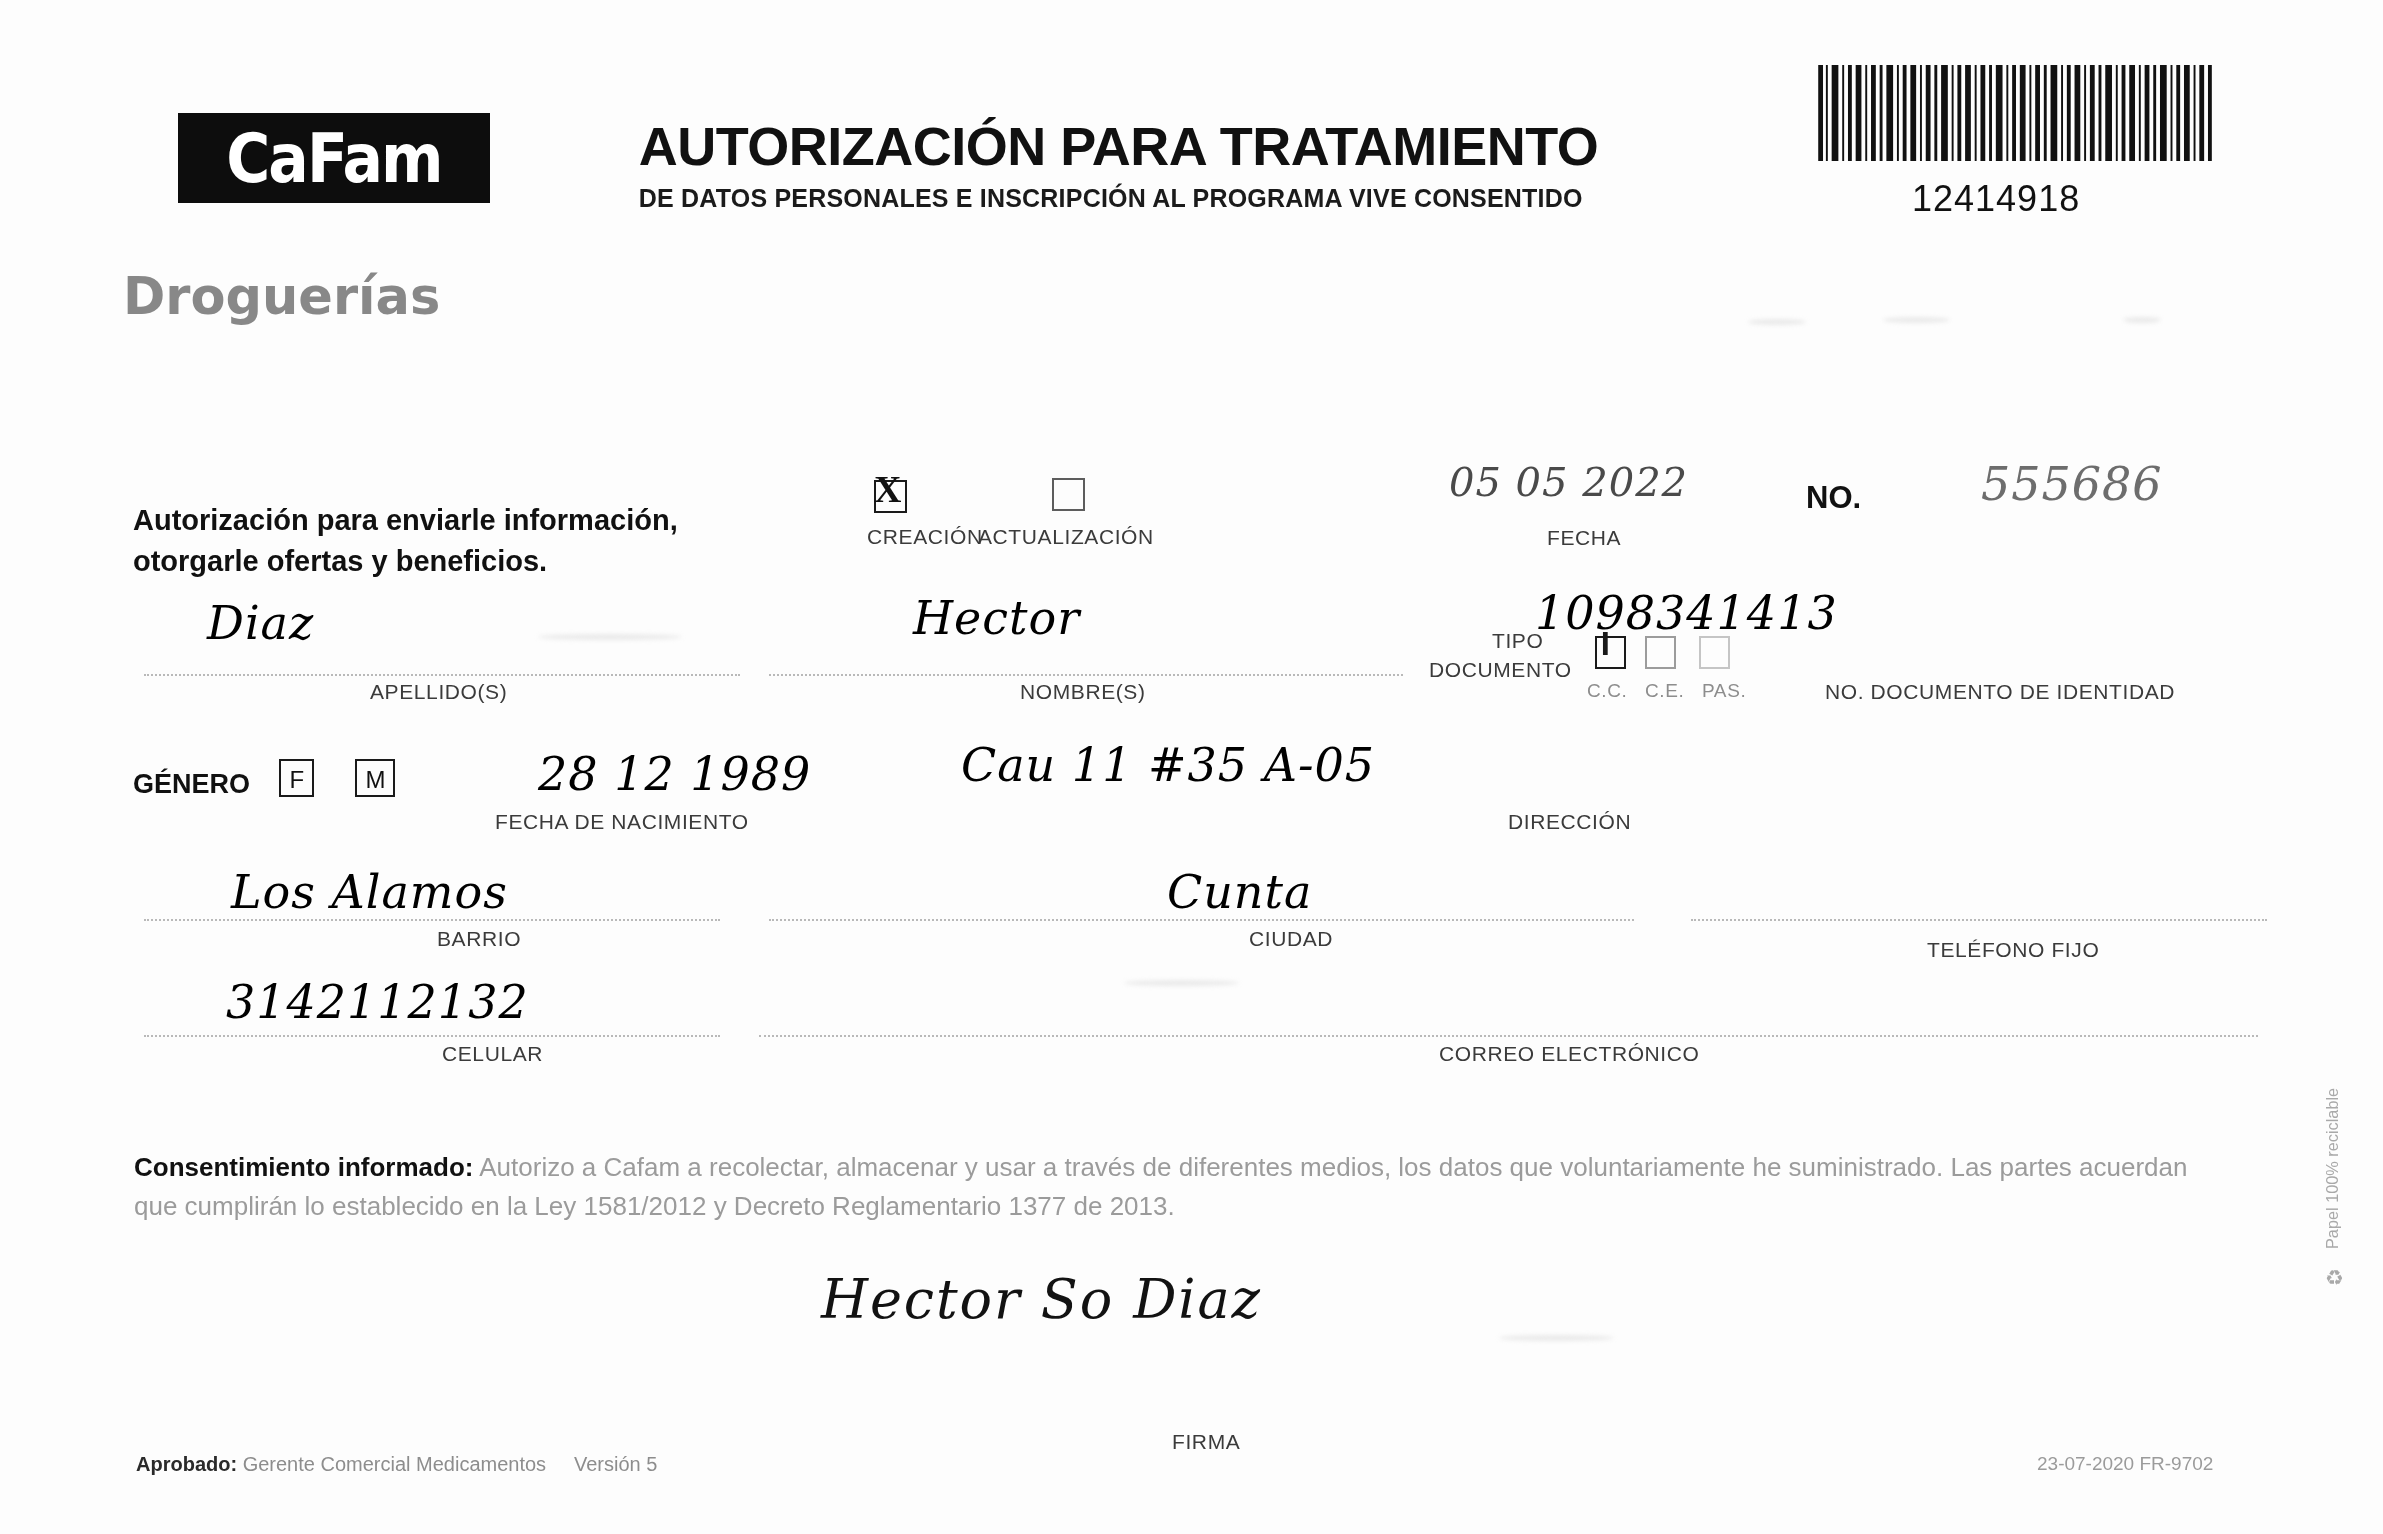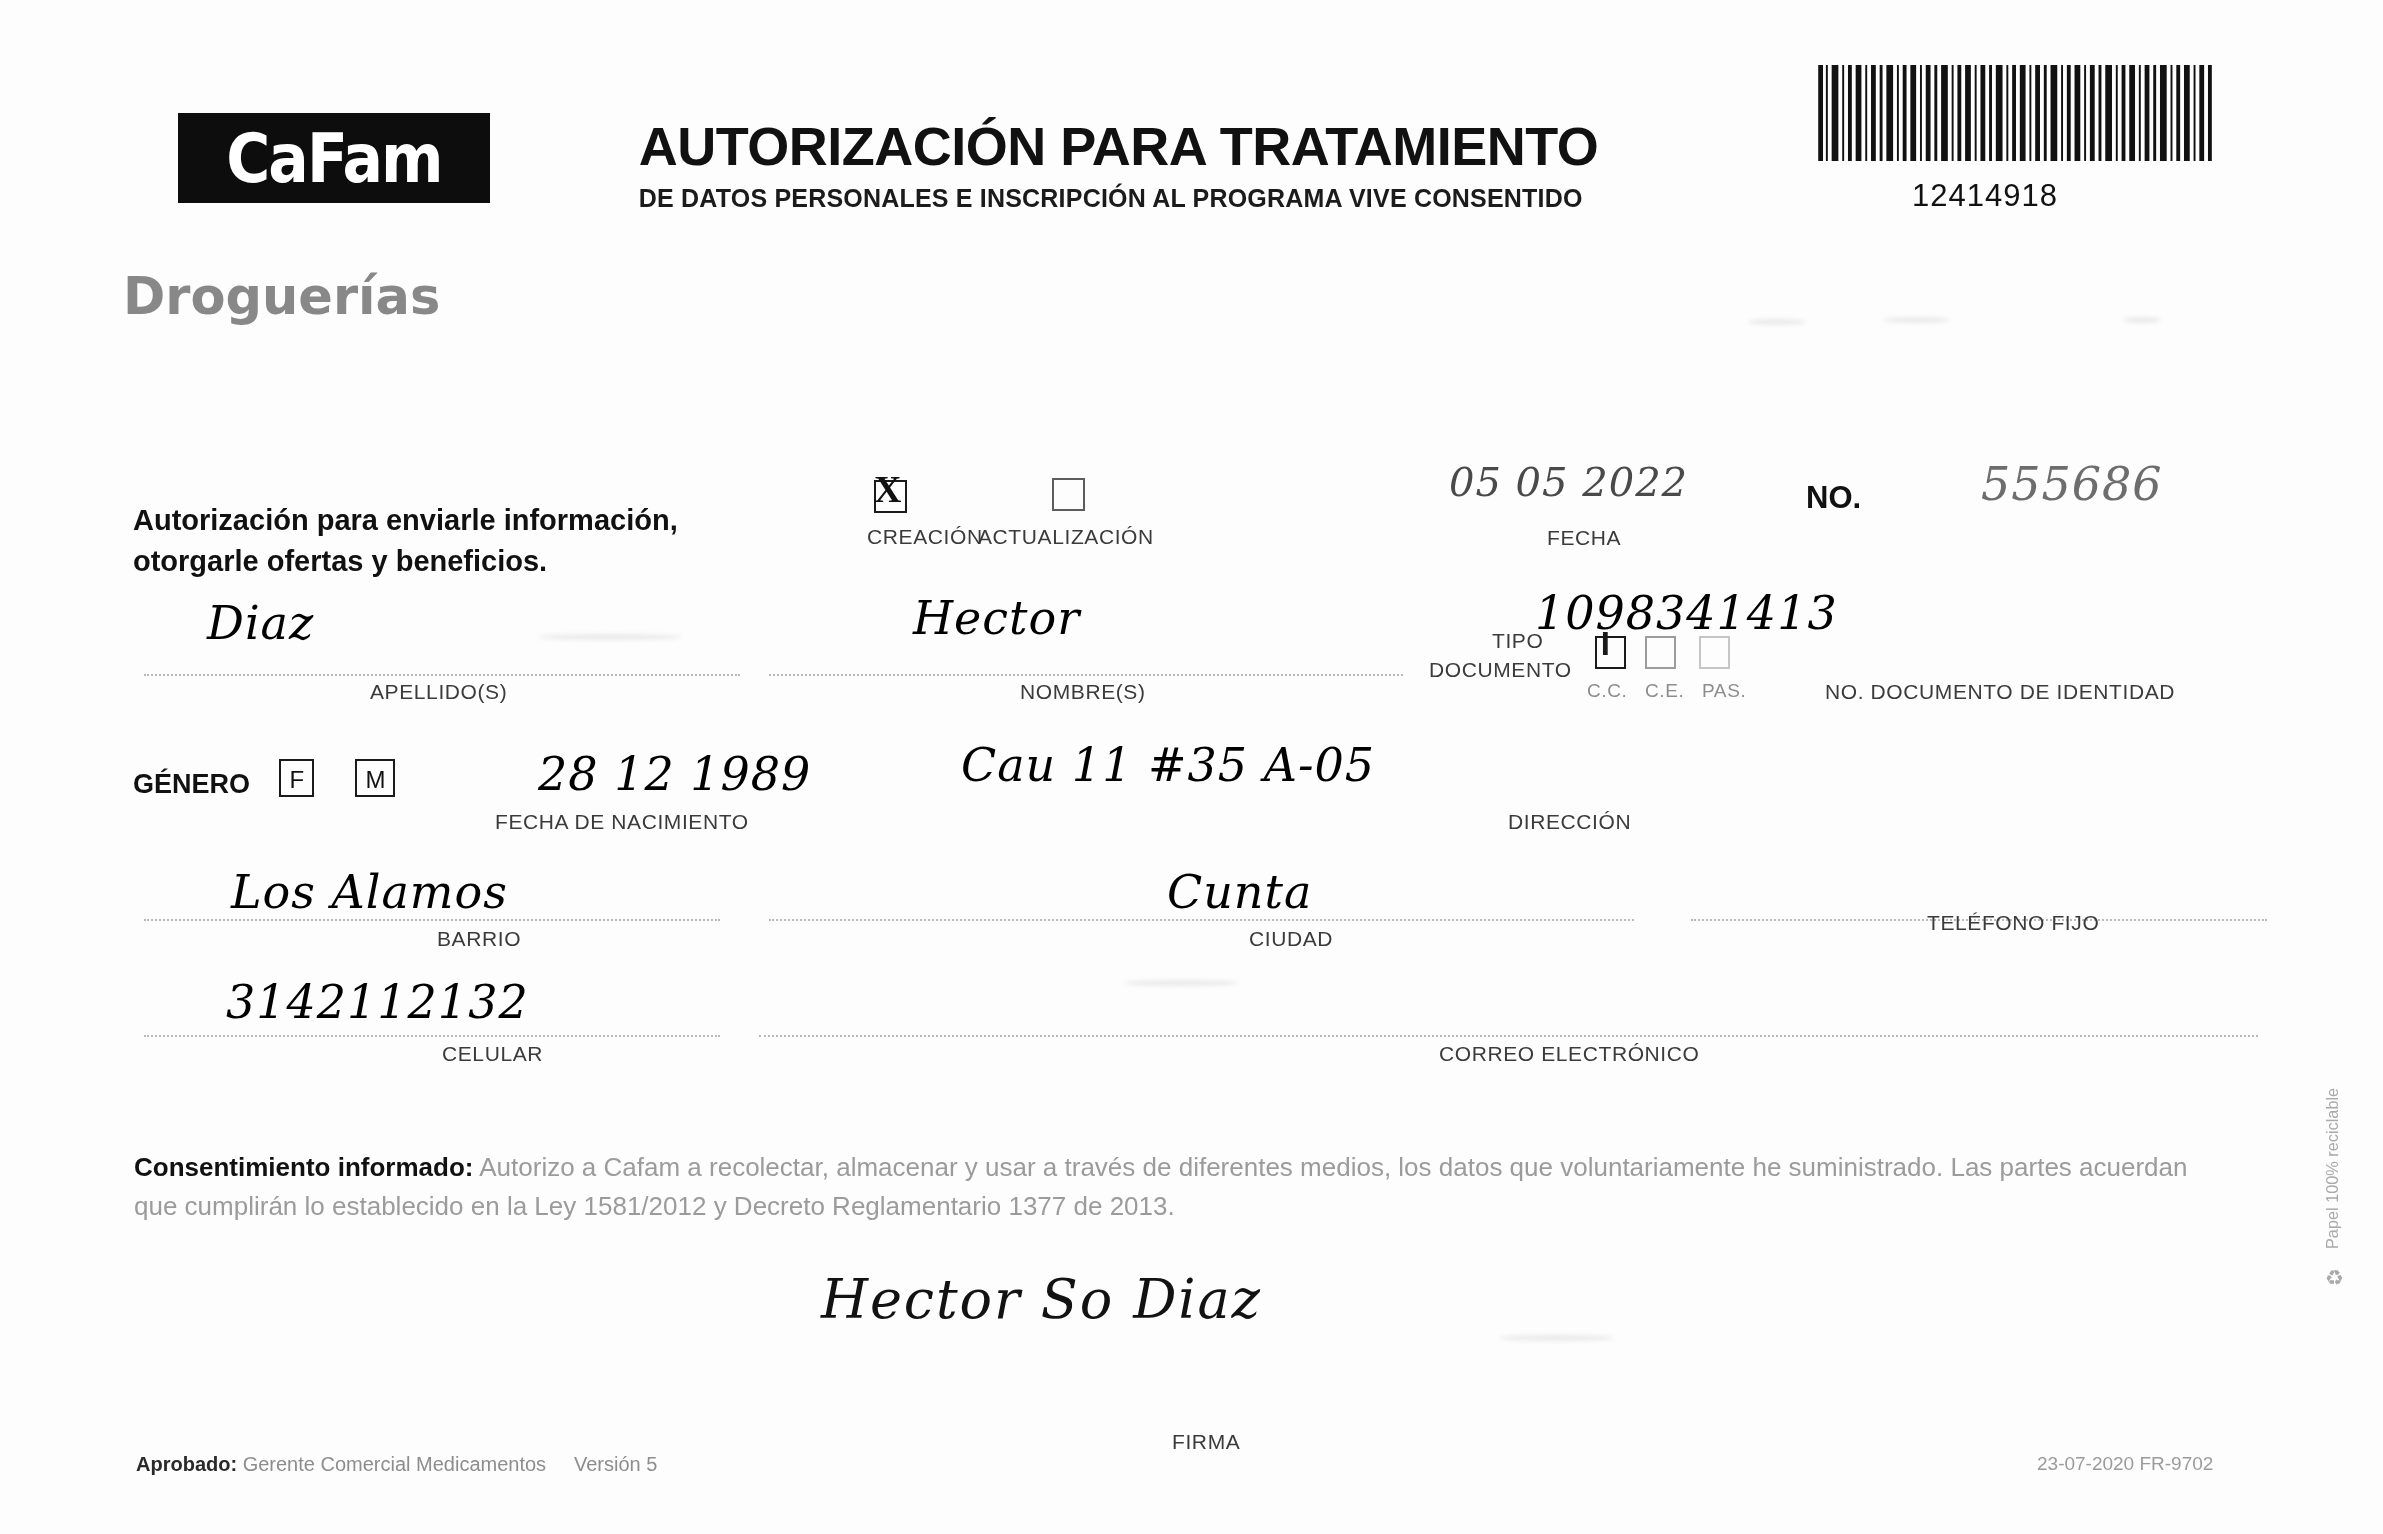--- a/index.html
+++ b/index.html
@@ -94,21 +94,21 @@
     width: 399px;
     height: 96px;
     overflow: hidden;
   }
   .barcode svg { display: block; }
   .barcode-num {
     position: absolute;
     left: 1912px;
     top: 178px;
     font-family: "Liberation Sans", sans-serif;
-    font-size: 31px;
+    font-size: 36px;
     letter-spacing: 1px;
     color: #111;
   }
 
   
   .auth-text {
     position: absolute;
     left: 133px;
     top: 500px;
     width: 615px;
@@ -379,21 +379,21 @@
   <div class="hand lg" style="left:231px; top:865px;">Los Alamos</div>
   <div class="dots" style="left:144px; top:917px; width:576px;"></div>
   <div class="flabel" style="left:437px; top:927px;">BARRIO</div>
 
   <div class="hand lg" style="left:1167px; top:865px;">Cunta</div>
   <div class="dots" style="left:769px; top:917px; width:865px;"></div>
   <div class="flabel" style="left:1249px; top:927px;">CIUDAD</div>
 
   <div class="hand lg" style="left:1931px; top:865px;"></div>
   <div class="dots" style="left:1691px; top:917px; width:576px;"></div>
-  <div class="flabel" style="left:1927px; top:911px;">TELÉFONO FIJO</div>
+  <div class="flabel" style="left:1927px; top:938px;">TELÉFONO FIJO</div>
 
   <div class="hand lg" style="left:226px; top:975px;">3142112132</div>
   <div class="dots" style="left:144px; top:1033px; width:576px;"></div>
   <div class="flabel" style="left:442px; top:1042px;">CELULAR</div>
 
   <div class="hand lg" style="left:1345px; top:975px;"></div>
   <div class="dots" style="left:759px; top:1033px; width:1499px;"></div>
   <div class="flabel" style="left:1439px; top:1042px;">CORREO ELECTRÓNICO</div>
 
   <div class="consent">

